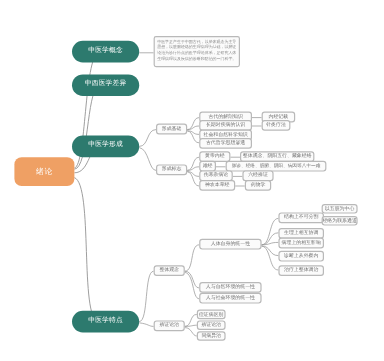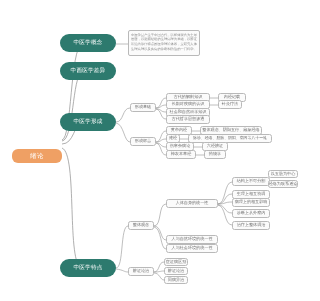--- a/index.html
+++ b/index.html
@@ -129,21 +129,21 @@
       <path d="M218,204 C226,204 224,202 232,202"></path>
       <path d="M218,205 C226,205 224,213 232,213"></path>
       <path d="M218,205 C226,206 224,225 232,225"></path>
 
       <path d="M154,272 C160,272 158,262 164,262"></path>
       <path d="M154,272 C160,272 160,271 164,271"></path>
       <path d="M154,273 C160,273 160,280 164,280"></path>
     </g>
   </svg>
 
-  <div class="node root" style="left:12px; top:149px; width:50px; height:14px;justify-content:center;">
+  <div class="node root" style="left:12px; top:131px; width:50px; height:24px;justify-content:center;">
     <span>绪论</span>
   </div>
 
   <div class="node branch" style="left:60px; top:34px; width:56px; height:18px;">
     <span>中医学概念</span>
   </div>
   <div class="node branch" style="left:60px; top:62px; width:56px; height:18px;">
     <span>中西医学差异</span>
   </div>
   <div class="node branch" style="left:60px; top:113px; width:56px; height:18px;">

